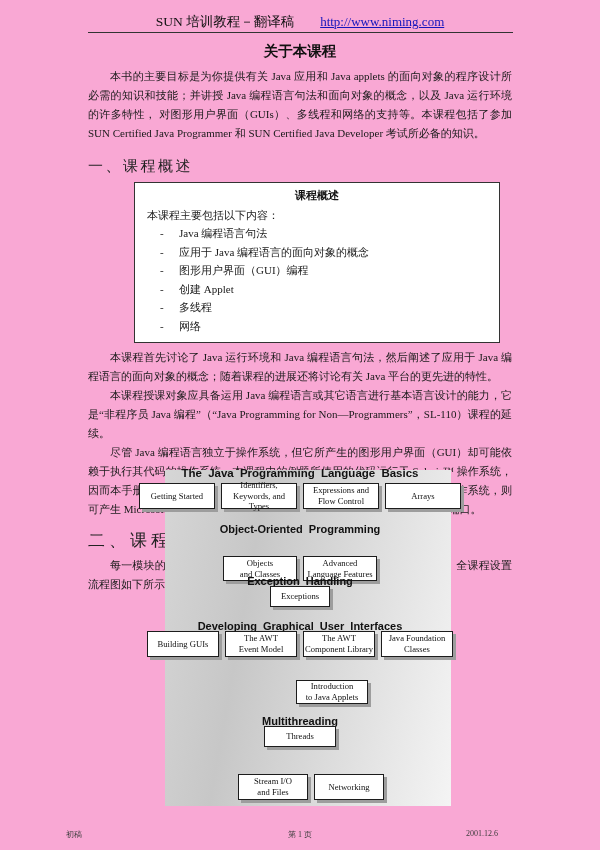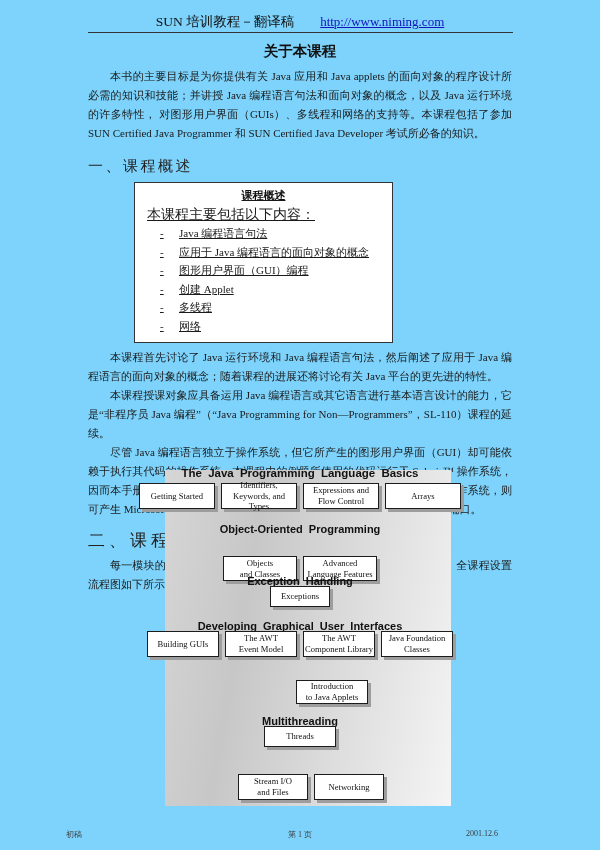--- a/index.html
+++ b/index.html
@@ -1,34 +1,34 @@
 <!DOCTYPE html>
 <html><head>
 <meta charset="utf-8">
 <style>
   html,body{margin:0;padding:0;background:#fff;}
-  .page{position:relative;width:600px;height:850px;background:#7dd3fc;overflow:hidden;
+  .page{position:relative;width:600px;height:850px;background:#f9a8d4;overflow:hidden;
         font-family:"Liberation Serif","DejaVu Serif",serif;color:#1a1a1a;}
   
   .hdr{position:absolute;top:13px;left:88px;right:88px;display:flex;
        justify-content:center;align-items:baseline;gap:26px;}
   .hdr-title{font-size:13.5px;color:#111;}
   .hdr-link{font-size:13px;color:#1414bd;text-decoration:underline;cursor:pointer;}
   .hdr-rule{position:absolute;top:32px;left:88px;right:87px;border-top:1.6px solid #333;}
   
   .main{position:absolute;top:40px;left:88px;width:424px;}
   .doc-title{text-align:center;font-weight:bold;font-size:14.5px;margin:2px 0 6px 0;color:#111;}
   p.body{font-size:11px;line-height:19px;text-align:justify;text-indent:2em;margin:0;}
   .sec-h1{font-size:15px;letter-spacing:2.5px;margin:14px 0 4px 0;color:#222;}
   .sec-h2{font-size:17px;letter-spacing:4px;margin:10px 0 4px 0;color:#222;}
   
-  .obox{box-sizing:border-box;margin:6px 0 5px 46px;width:259px;border:1.6px solid #333;
-        padding:5px 12px 6px 12px;background:#fff;text-decoration:underline;}
+  .obox{box-sizing:border-box;margin:6px 0 5px 46px;width:366px;border:1.6px solid #333;
+        padding:5px 12px 6px 12px;background:#fff;}
   .obox-title{text-align:center;font-weight:bold;font-size:11px;margin-bottom:3px;color:#111;}
-  .obox-intro{font-size:14px;line-height:18px;}
+  .obox-intro{font-size:11px;line-height:18px;}
   .oli{display:flex;gap:13px;padding-left:13px;font-size:11px;line-height:18.6px;}
   .oli .dash{width:6px;}
   
   .diagram{position:absolute;top:464px;left:0;width:600px;height:352px;}
   .strip{position:absolute;left:165px;top:6px;width:286px;height:336px;
          background:linear-gradient(100deg,#d6d6d6 0%,#c7c7c7 30%,#dcdcdc 62%,#f4f4f4 100%);}
   .dhead{position:absolute;left:0;width:600px;text-align:center;
          font-family:"Liberation Sans","DejaVu Sans",sans-serif;font-weight:bold;
          font-size:11px;color:#111;word-spacing:3px;}
   .dtitle{font-size:11.5px;}

